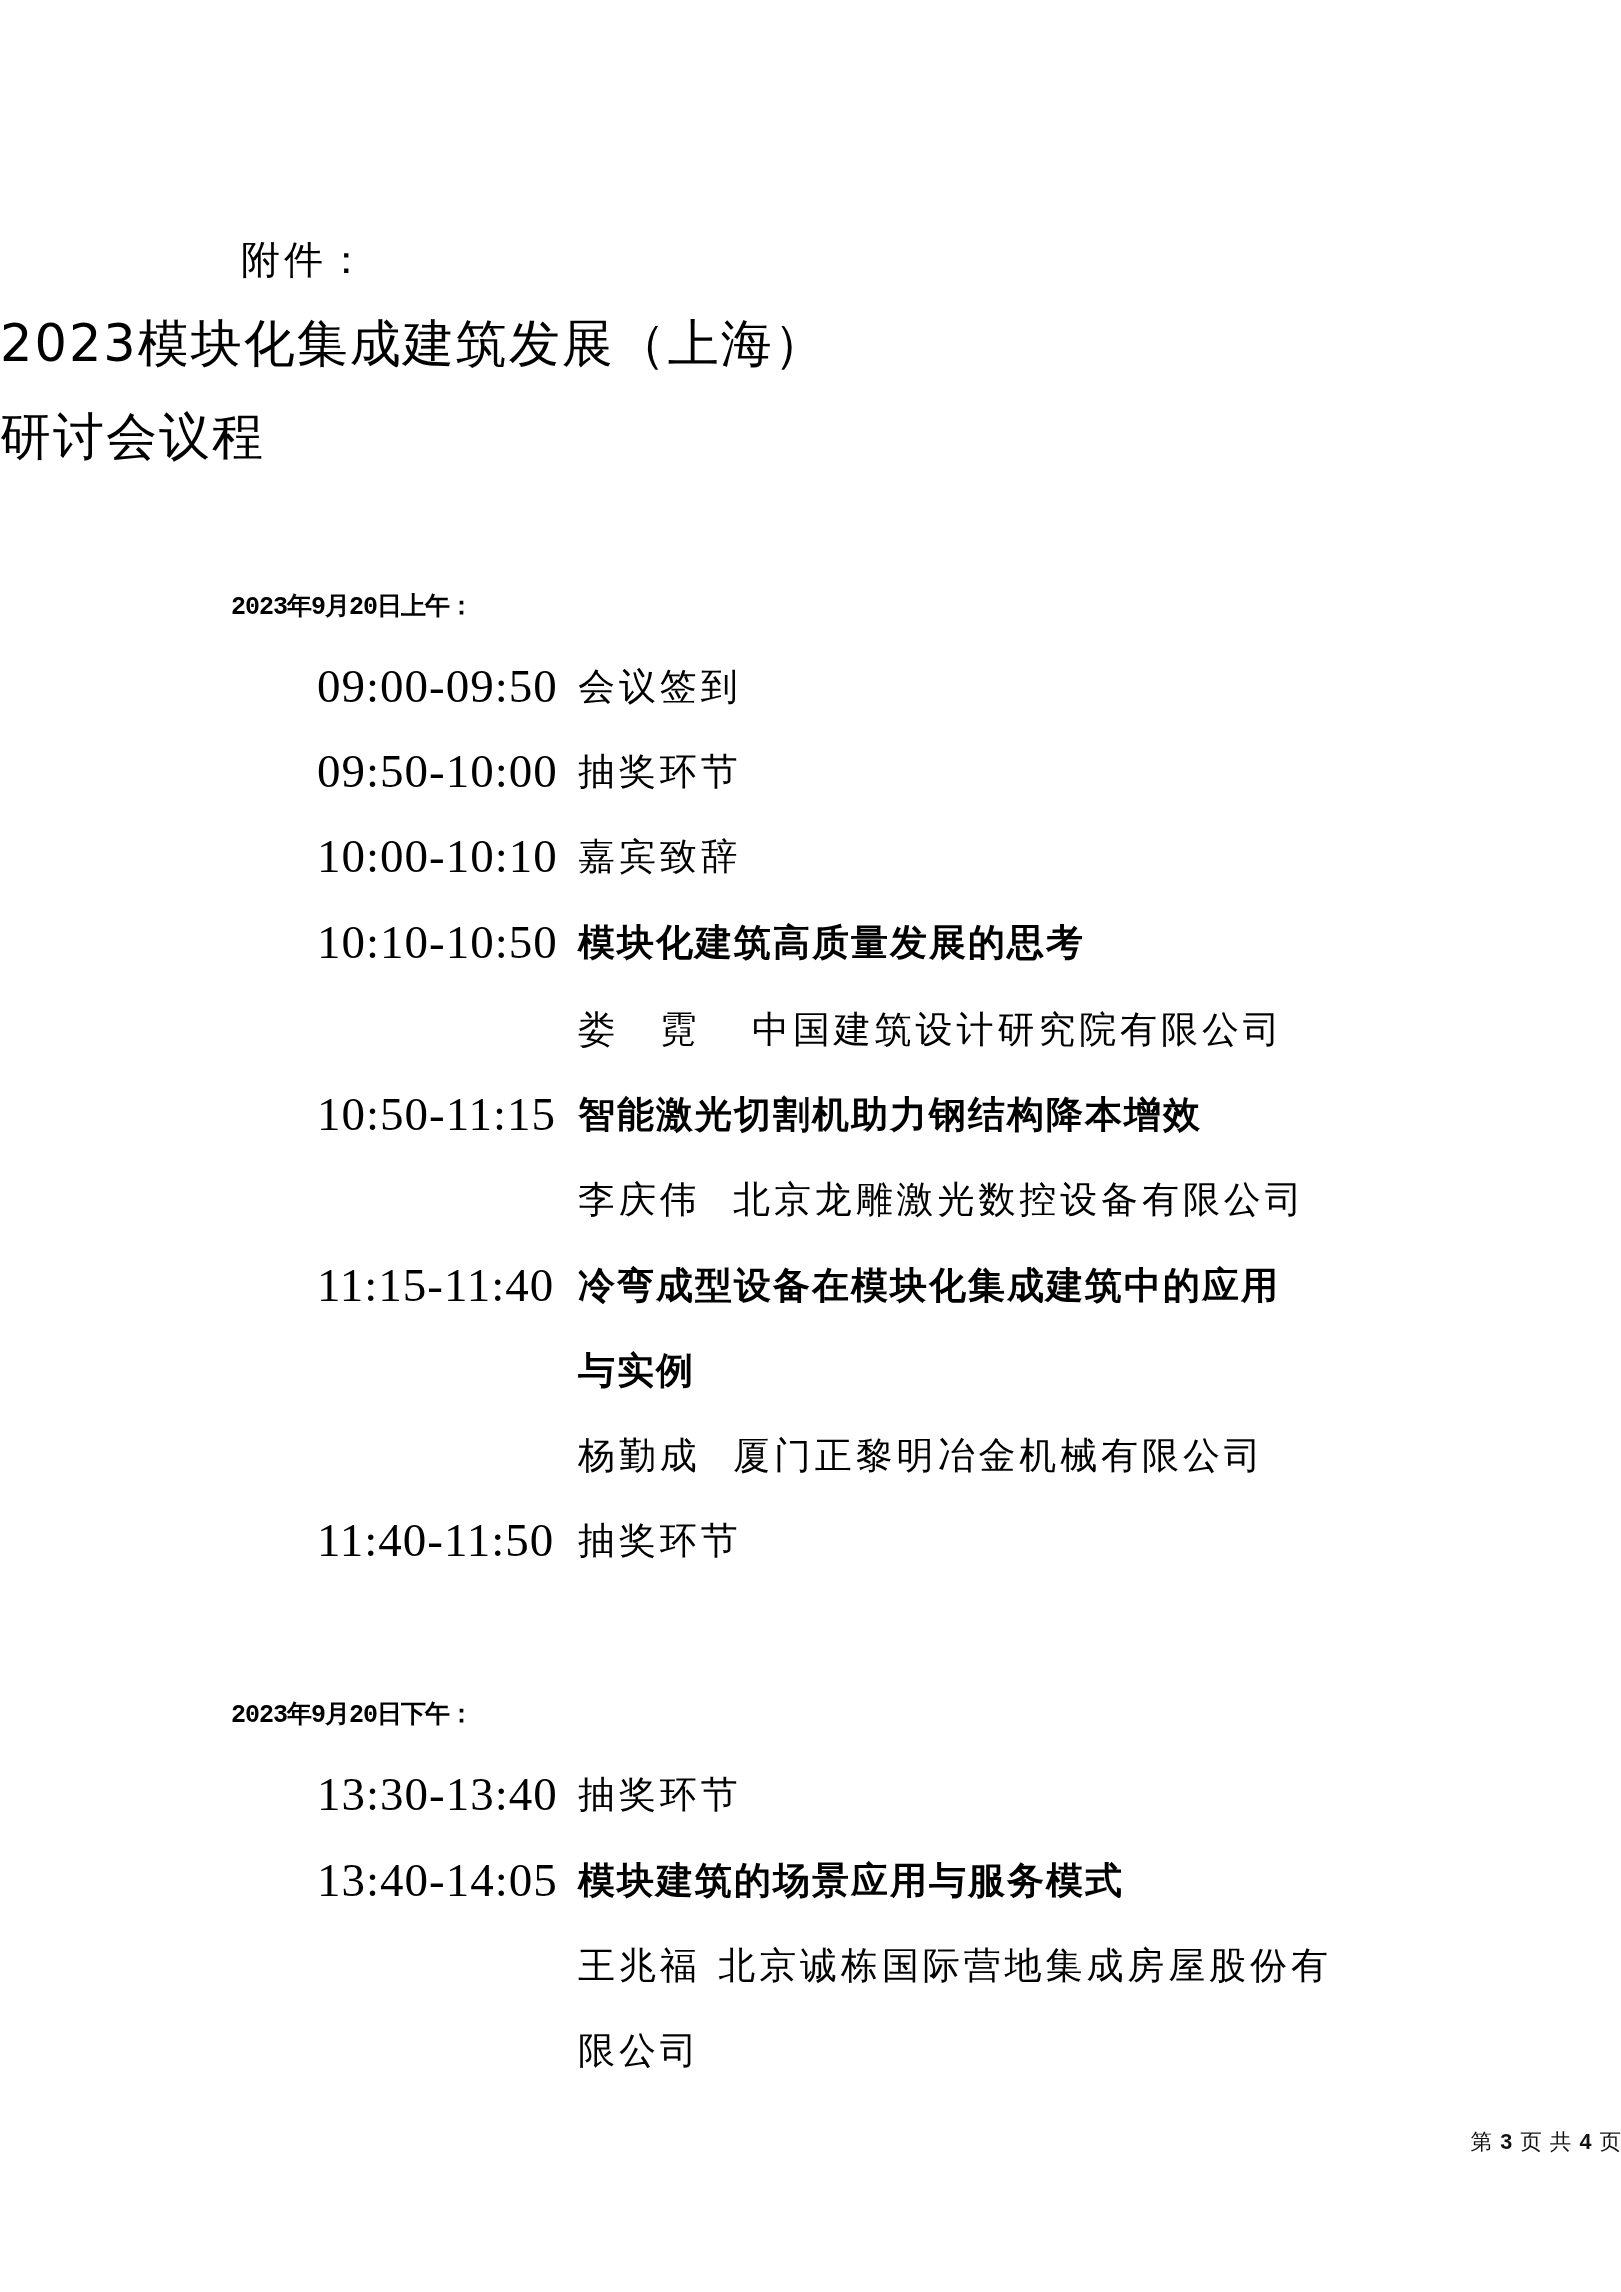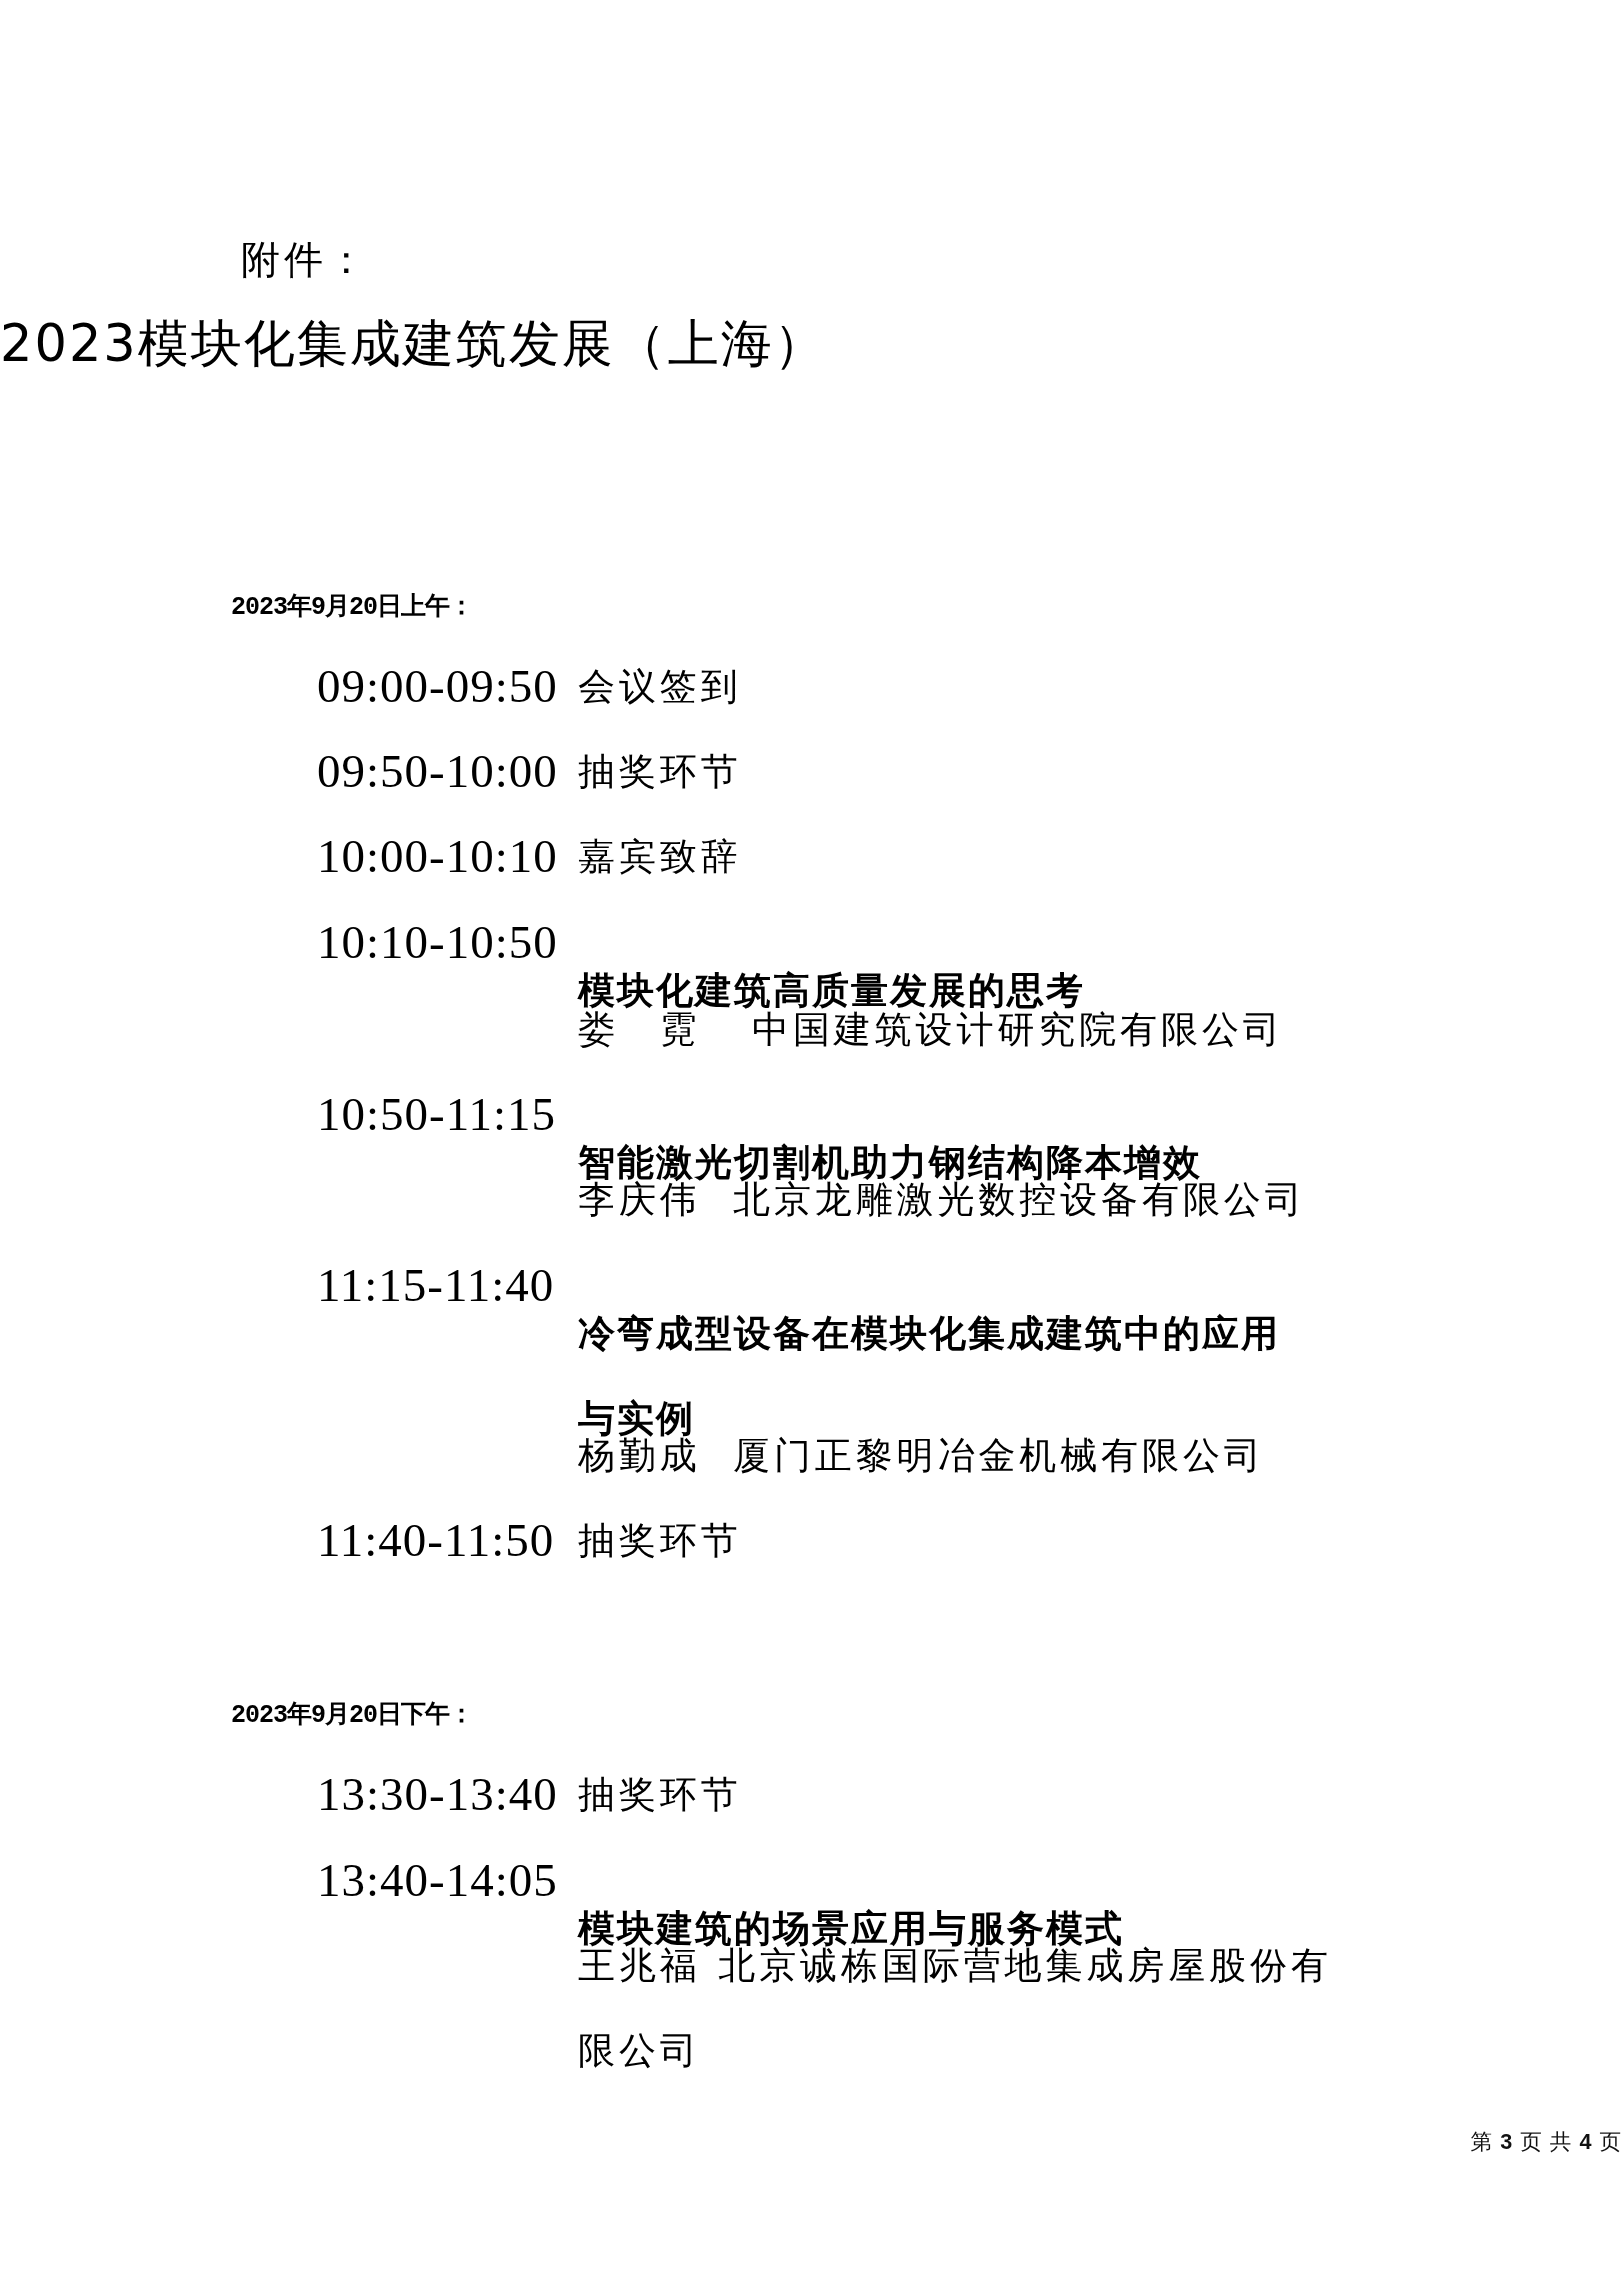--- a/index.html
+++ b/index.html
@@ -75,21 +75,20 @@
       left: 578px;
       top: 0;
       white-space: nowrap;
       font-family: "DejaVu Sans", "Liberation Sans", sans-serif;
       font-size: 37px;
       letter-spacing: 3.9px;
     }
     .content.bold {
       font-weight: bold;
       letter-spacing: 2px;
-      margin-top: 48px;
     }
     .speaker-name {
       display: inline-block;
       min-width: 174px;
     }
     .speaker-name.tight {
       min-width: 155px;
     }
     .footer {
       position: absolute;
@@ -106,20 +105,21 @@
     .footer b { font-weight: bold; }
   </style>
 </head>
 <body>
 
 <div class="page">
 
   <div class="attachment-label">附件：</div>
 
   <div class="doc-title line1">2023模块化集成建筑发展（上海）</div>
+  <div class="doc-title line2">研讨会议程</div>
 
   <div class="section-header" style="top:581px;">2023年9月20日上午：</div>
 
   <div class="row" style="top:657px;">
     <span class="time">09:00-09:50</span>
     <span class="content">会议签到</span>
   </div>
 
   <div class="row" style="top:742px;">
     <span class="time">09:50-10:00</span>

